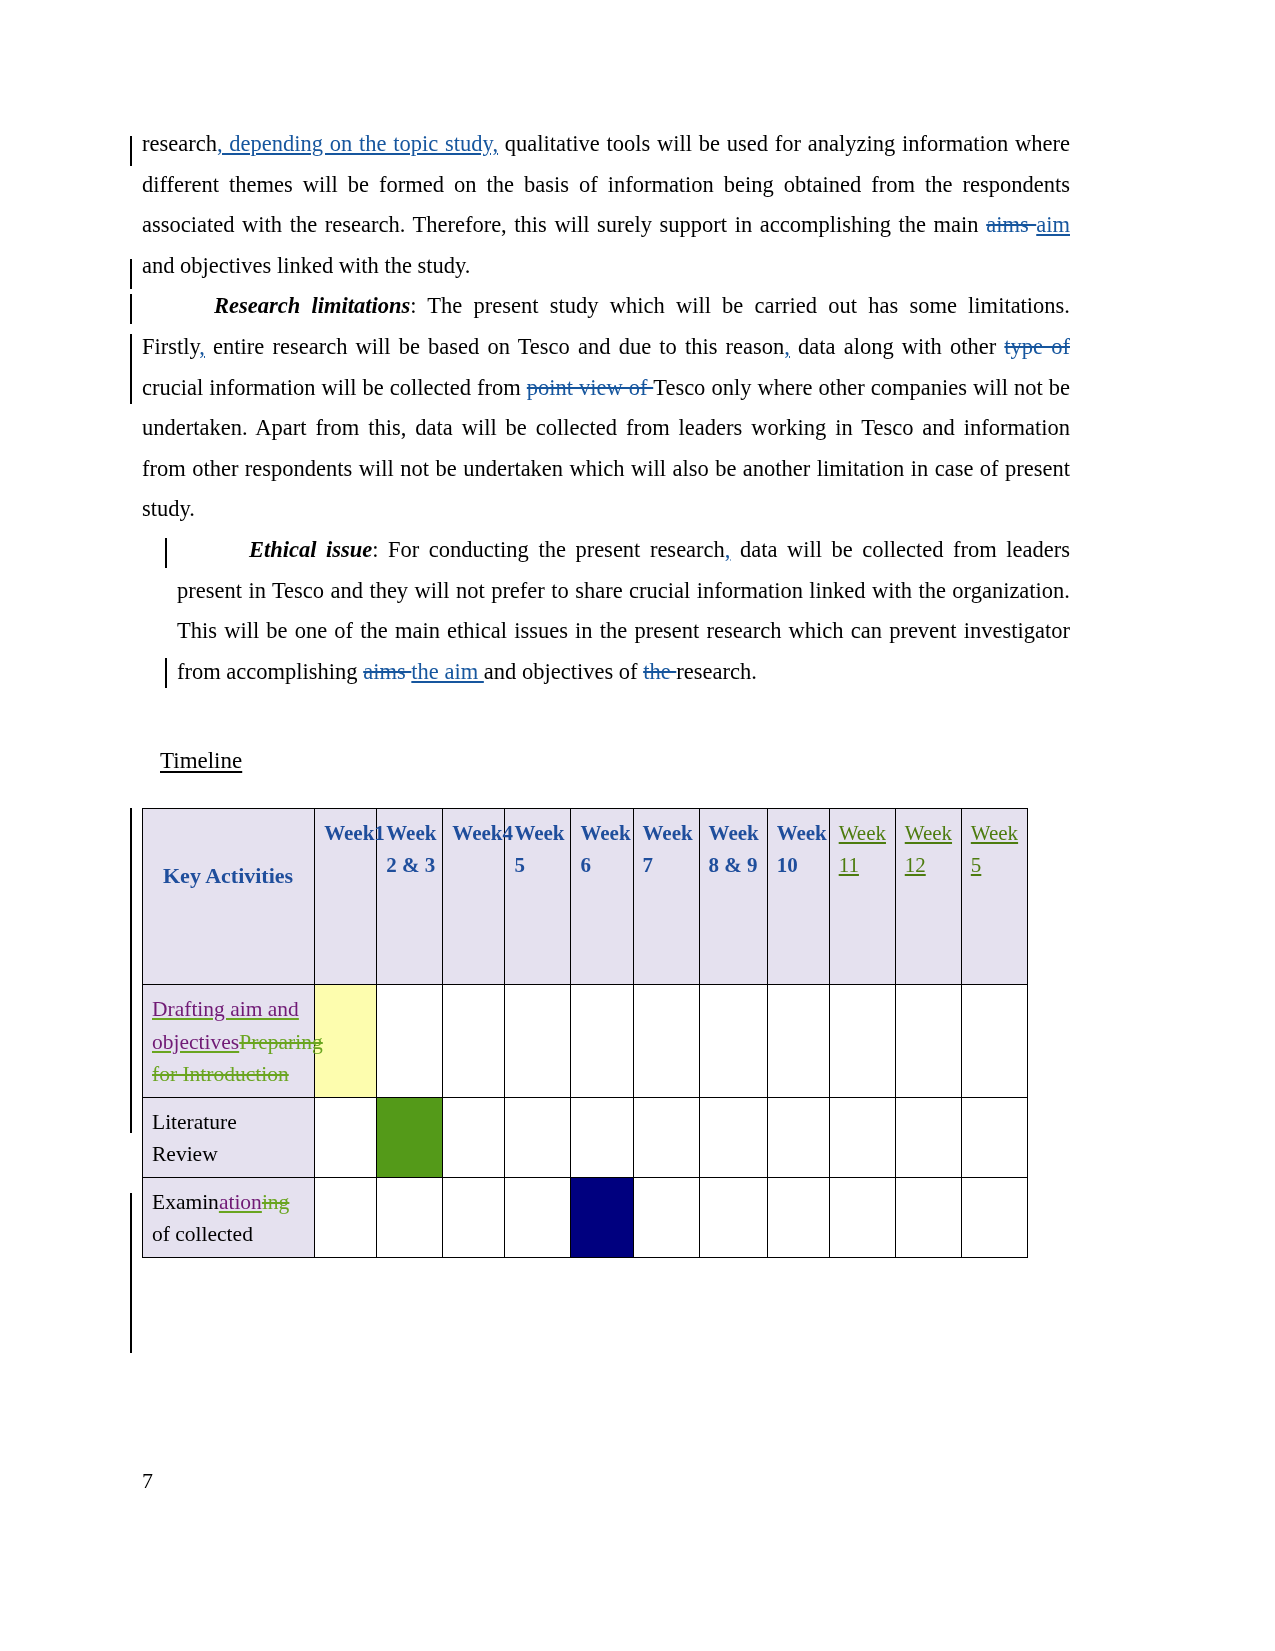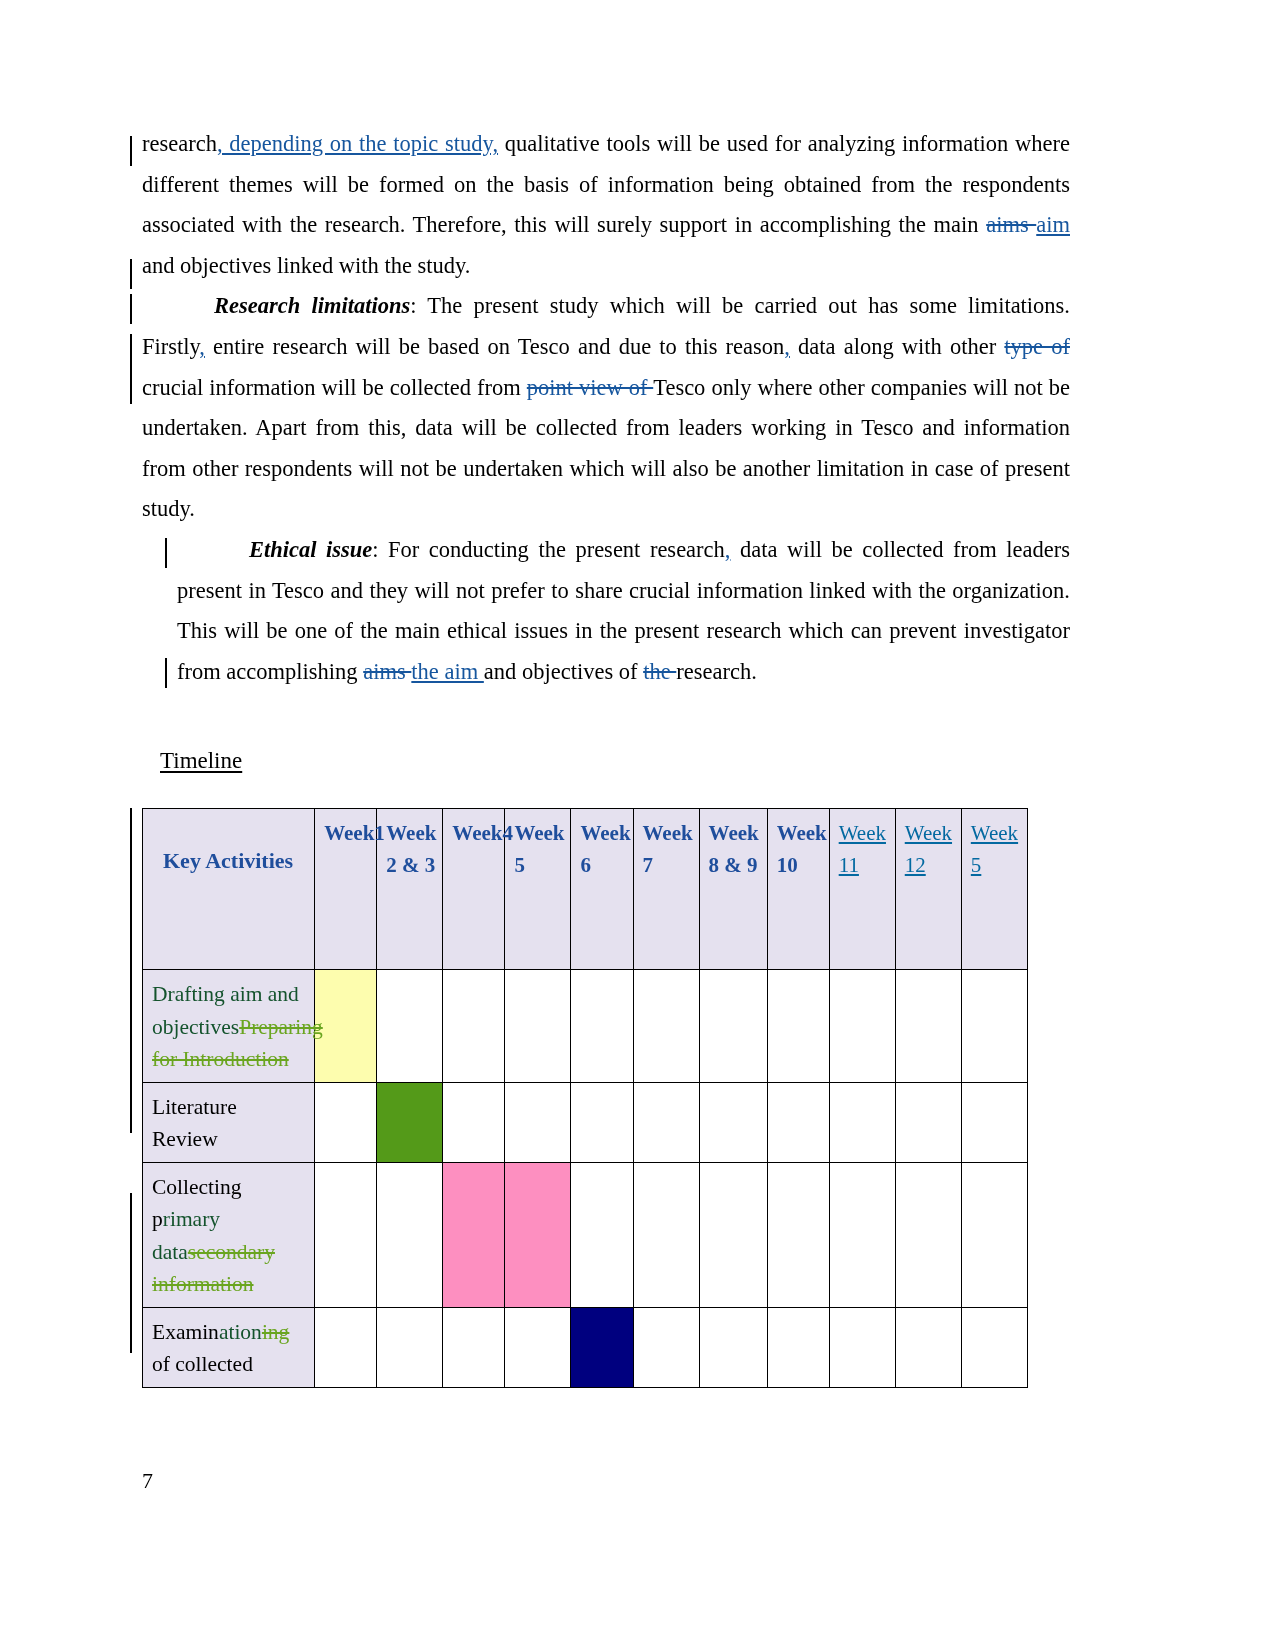--- a/index.html
+++ b/index.html
@@ -42,21 +42,22 @@
     text-decoration: underline;
     text-decoration-color: #16569e;
     text-underline-offset: 2px;
   }
   .del-blue {
     color: #16569e;
     text-decoration: line-through;
     text-decoration-color: #16569e;
   }
   .ins-green {
-    color: #14532d;
+    color: #701a75;
+    text-decoration: underline;
     text-decoration-color: #6aa520;
     text-underline-offset: 2px;
   }
   .del-green {
     color: #6aa520;
     text-decoration: line-through;
     text-decoration-color: #6aa520;
   }
   .bi { font-weight: bold; font-style: italic; }
 
@@ -97,26 +98,26 @@
   }
   table.timeline th.hdr-key,
   table.timeline th.hdr-week {
     background: #e5e1ef;
     color: #1f4e9c;
     font-weight: bold;
     height: 118px;
     vertical-align: top;
   }
   table.timeline th.hdr-key {
-    padding-top: 36px;
+    padding-top: 51px;
     padding-left: 20px;
     font-size: 22px;
   }
   table.timeline th.hdr-week.inserted {
-    color: #0369a1;
+    color: #4d7c0f;
     font-weight: normal;
     text-decoration: underline;
     text-underline-offset: 2px;
   }
   table.timeline td.activity {
     background: #e5e1ef;
     color: #000000;
     font-size: 21.5px;
     line-height: 32.5px;
   }
@@ -233,34 +234,20 @@
               <td class="cell"></td>
               <td class="cell"></td>
               <td class="cell"></td>
               <td class="cell"></td>
               <td class="cell"></td>
               <td class="cell"></td>
               <td class="cell"></td>
               <td class="cell"></td>
             </tr>
             <tr>
-              <td class="activity"><span>Collecting p</span><span class="ins-green">rimary data</span><span class="del-green">secondary information</span></td>
-              <td class="cell"></td>
-              <td class="cell"></td>
-              <td class="cell fill-pink"></td>
-              <td class="cell fill-pink"></td>
-              <td class="cell"></td>
-              <td class="cell"></td>
-              <td class="cell"></td>
-              <td class="cell"></td>
-              <td class="cell"></td>
-              <td class="cell"></td>
-              <td class="cell"></td>
-            </tr>
-            <tr>
               <td class="activity"><span>Examin</span><span class="ins-green">ation</span><span class="del-green">ing</span><span> of collected</span></td>
               <td class="cell"></td>
               <td class="cell"></td>
               <td class="cell"></td>
               <td class="cell"></td>
               <td class="cell fill-navy"></td>
               <td class="cell"></td>
               <td class="cell"></td>
               <td class="cell"></td>
               <td class="cell"></td>

